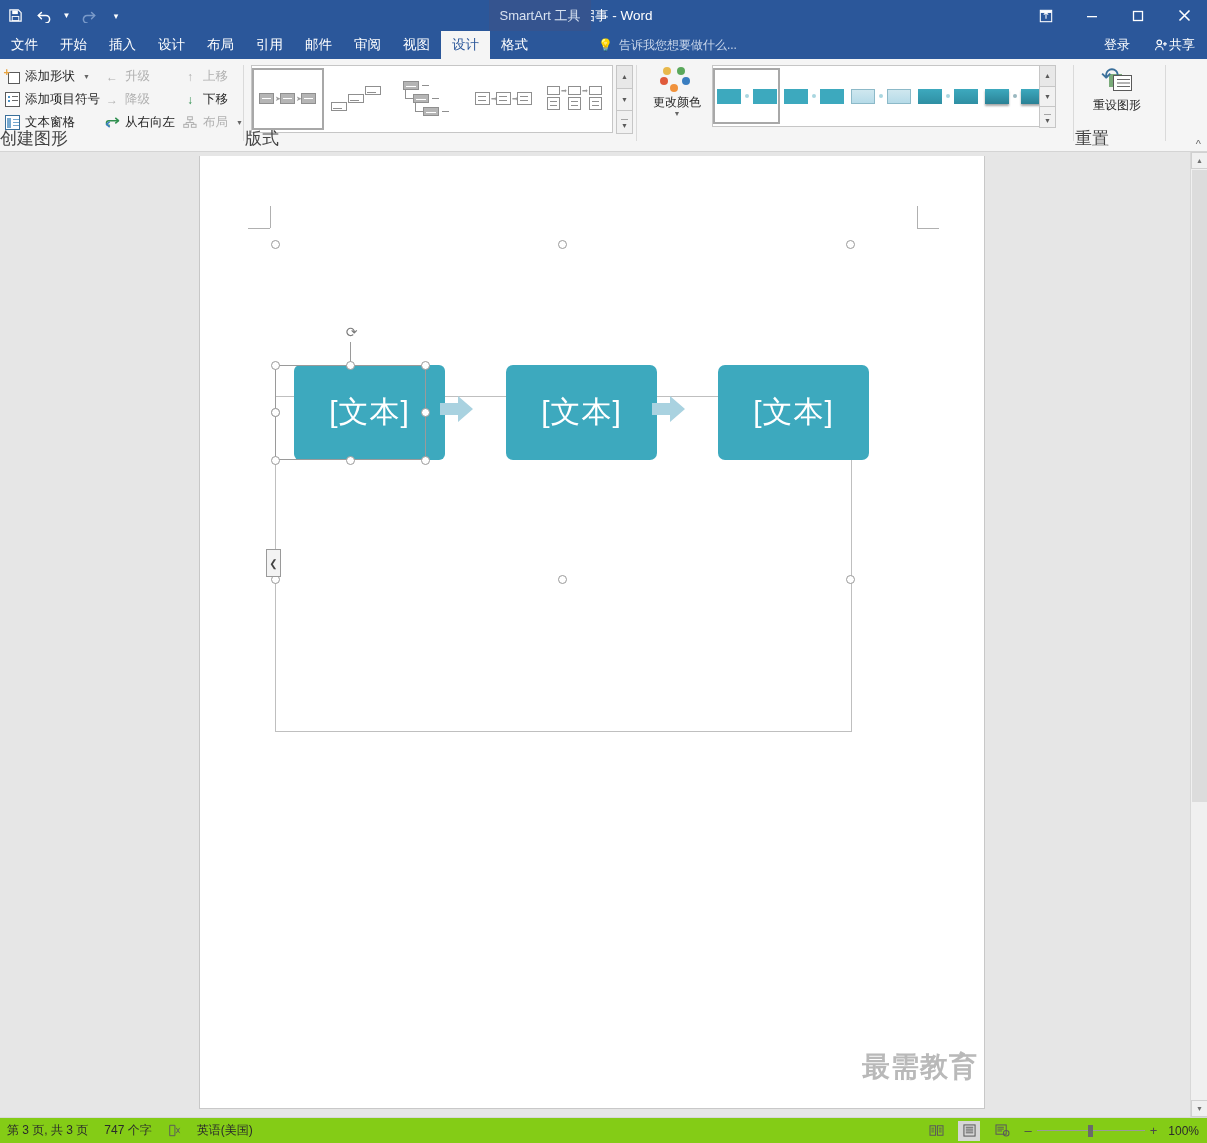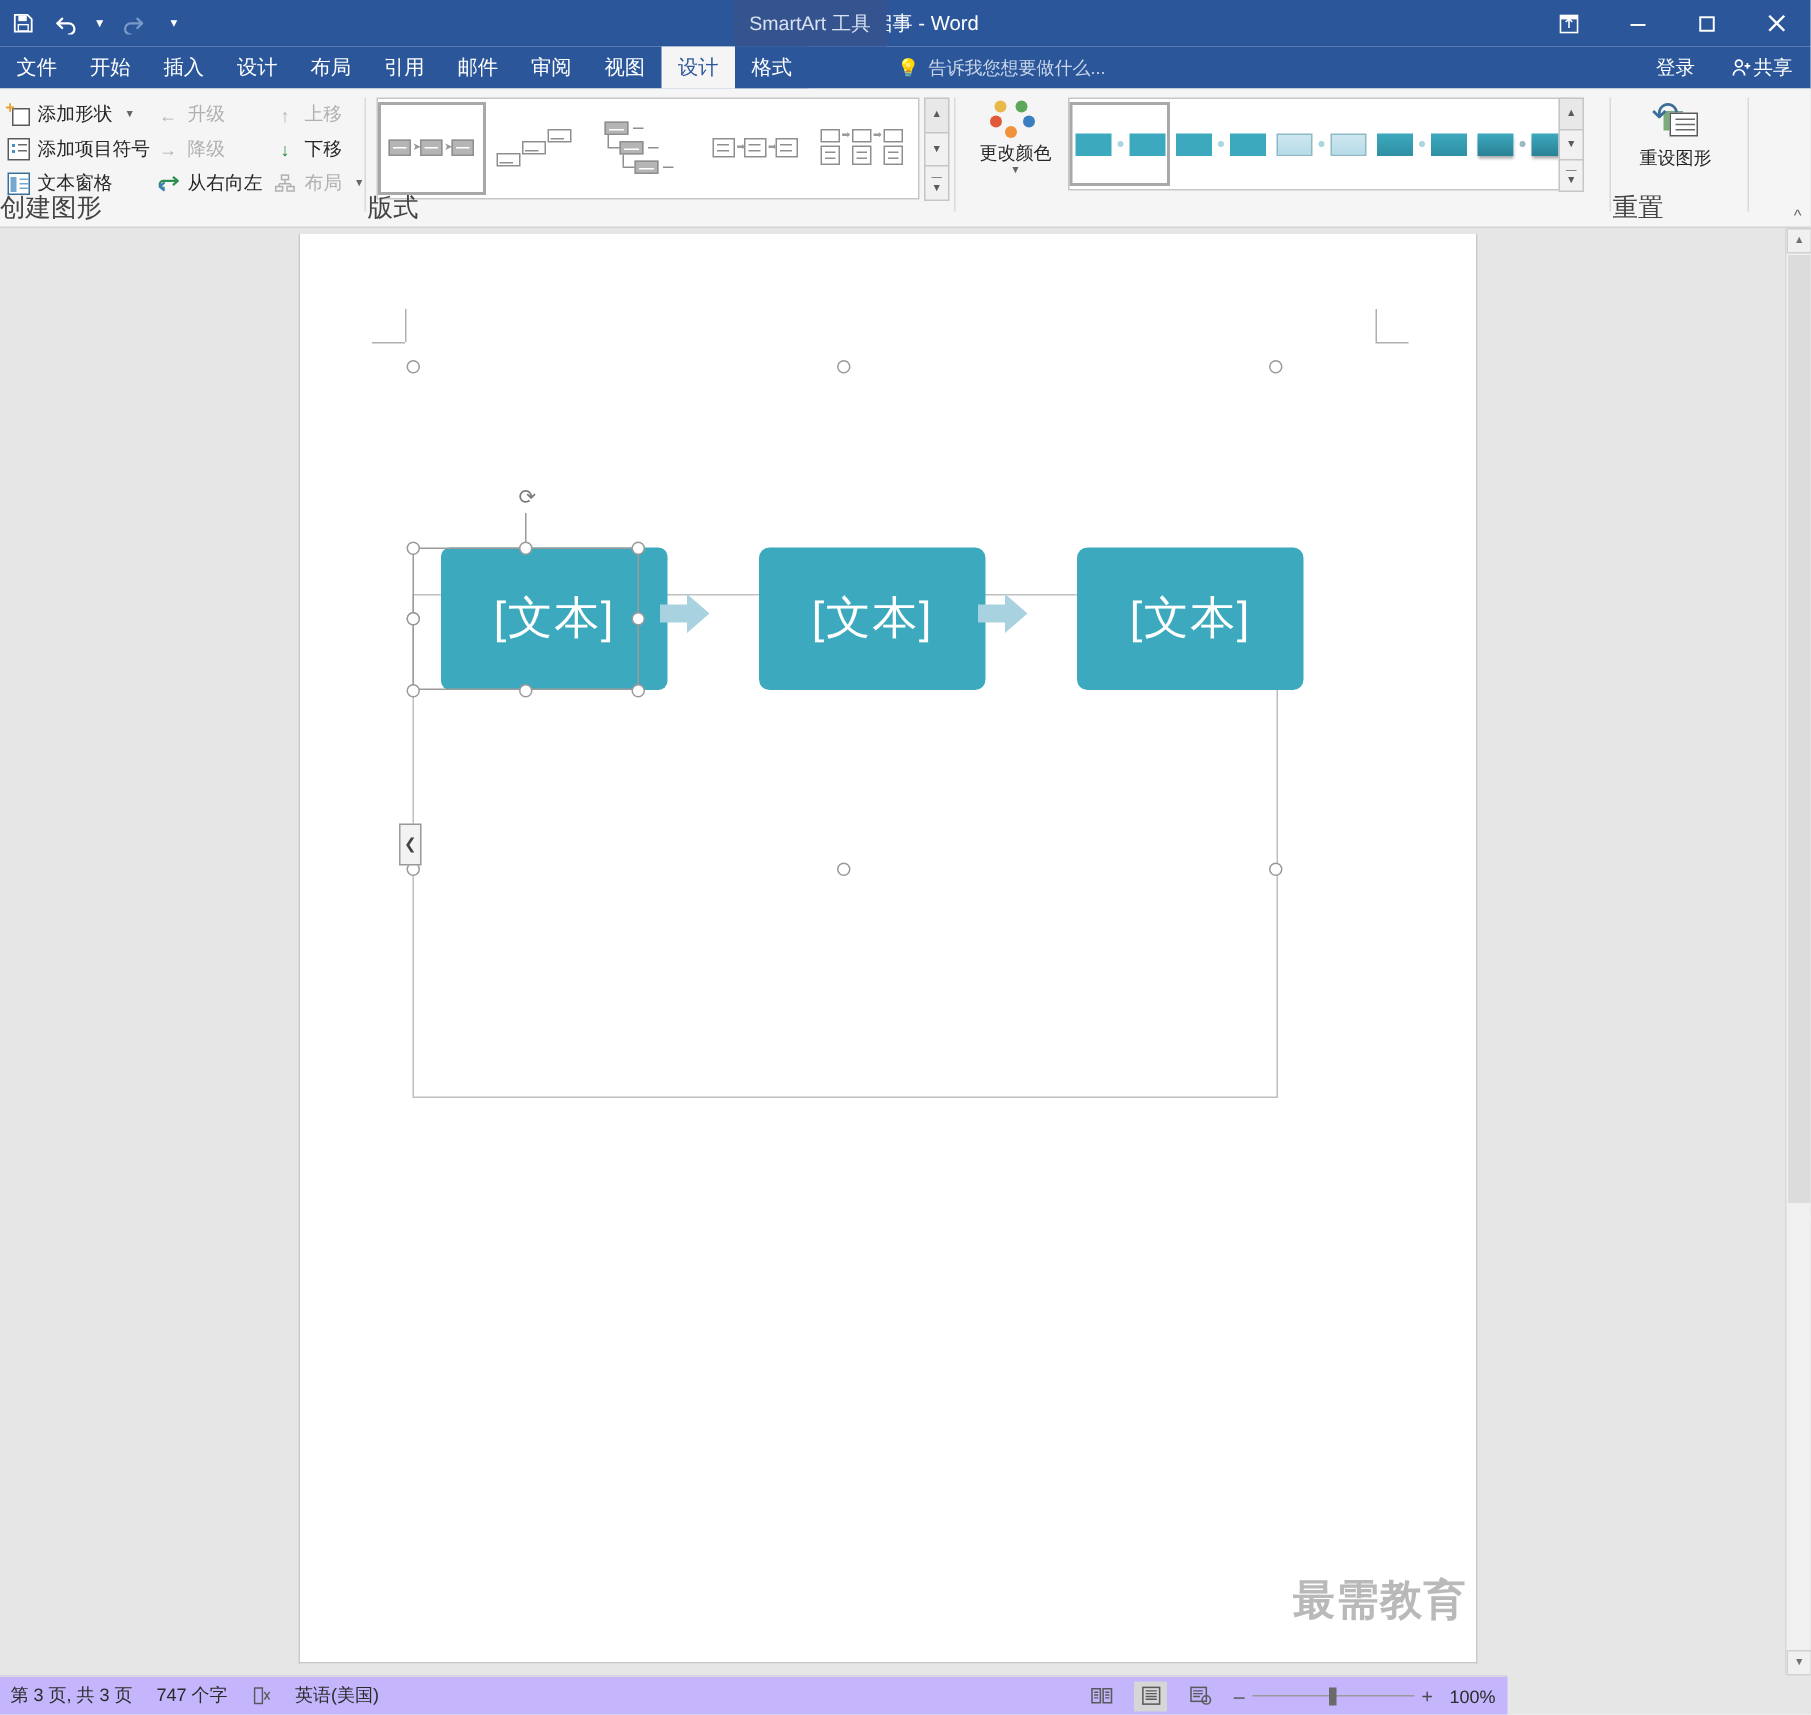--- a/index.html
+++ b/index.html
@@ -268,22 +268,22 @@
     font-size: 7px; color: #707070; border: 1px solid #d0d0d0;
   }
   .vs-thumb {
     position: absolute; left: 1px; top: 18px; width: 15px; height: 640px;
     background: #dcdcdc;
   }
   .vs-split { position:absolute; left:1px; top:650px; width:15px; height:12px; background:#f0f0f0; }
 
   
   .statusbar {
-    position: absolute; left: 0; bottom: 0; width: 1005px; height: 26px;
-    background: #c4b5fd; border-top: 1px solid #d8d8d8;
+    position: absolute; left: 0; bottom: 0; width: 1207px; height: 26px;
+    background: #84cc16; border-top: 1px solid #d8d8d8;
     display: flex; align-items: center;
   }
   .sb-left { display: flex; align-items: center; gap: 16px; padding-left: 7px; font-size: 12px; color: #2b2b2b; }
   .sb-right {
     position: absolute; right: 8px; display: flex; align-items: center; gap: 11px;
     font-size: 12px; color: #2b2b2b;
   }
   .viewbtn {
     width: 22px; height: 20px; display: flex; align-items: center; justify-content: center;
     color: #5a5a5a; font-size: 13px;

